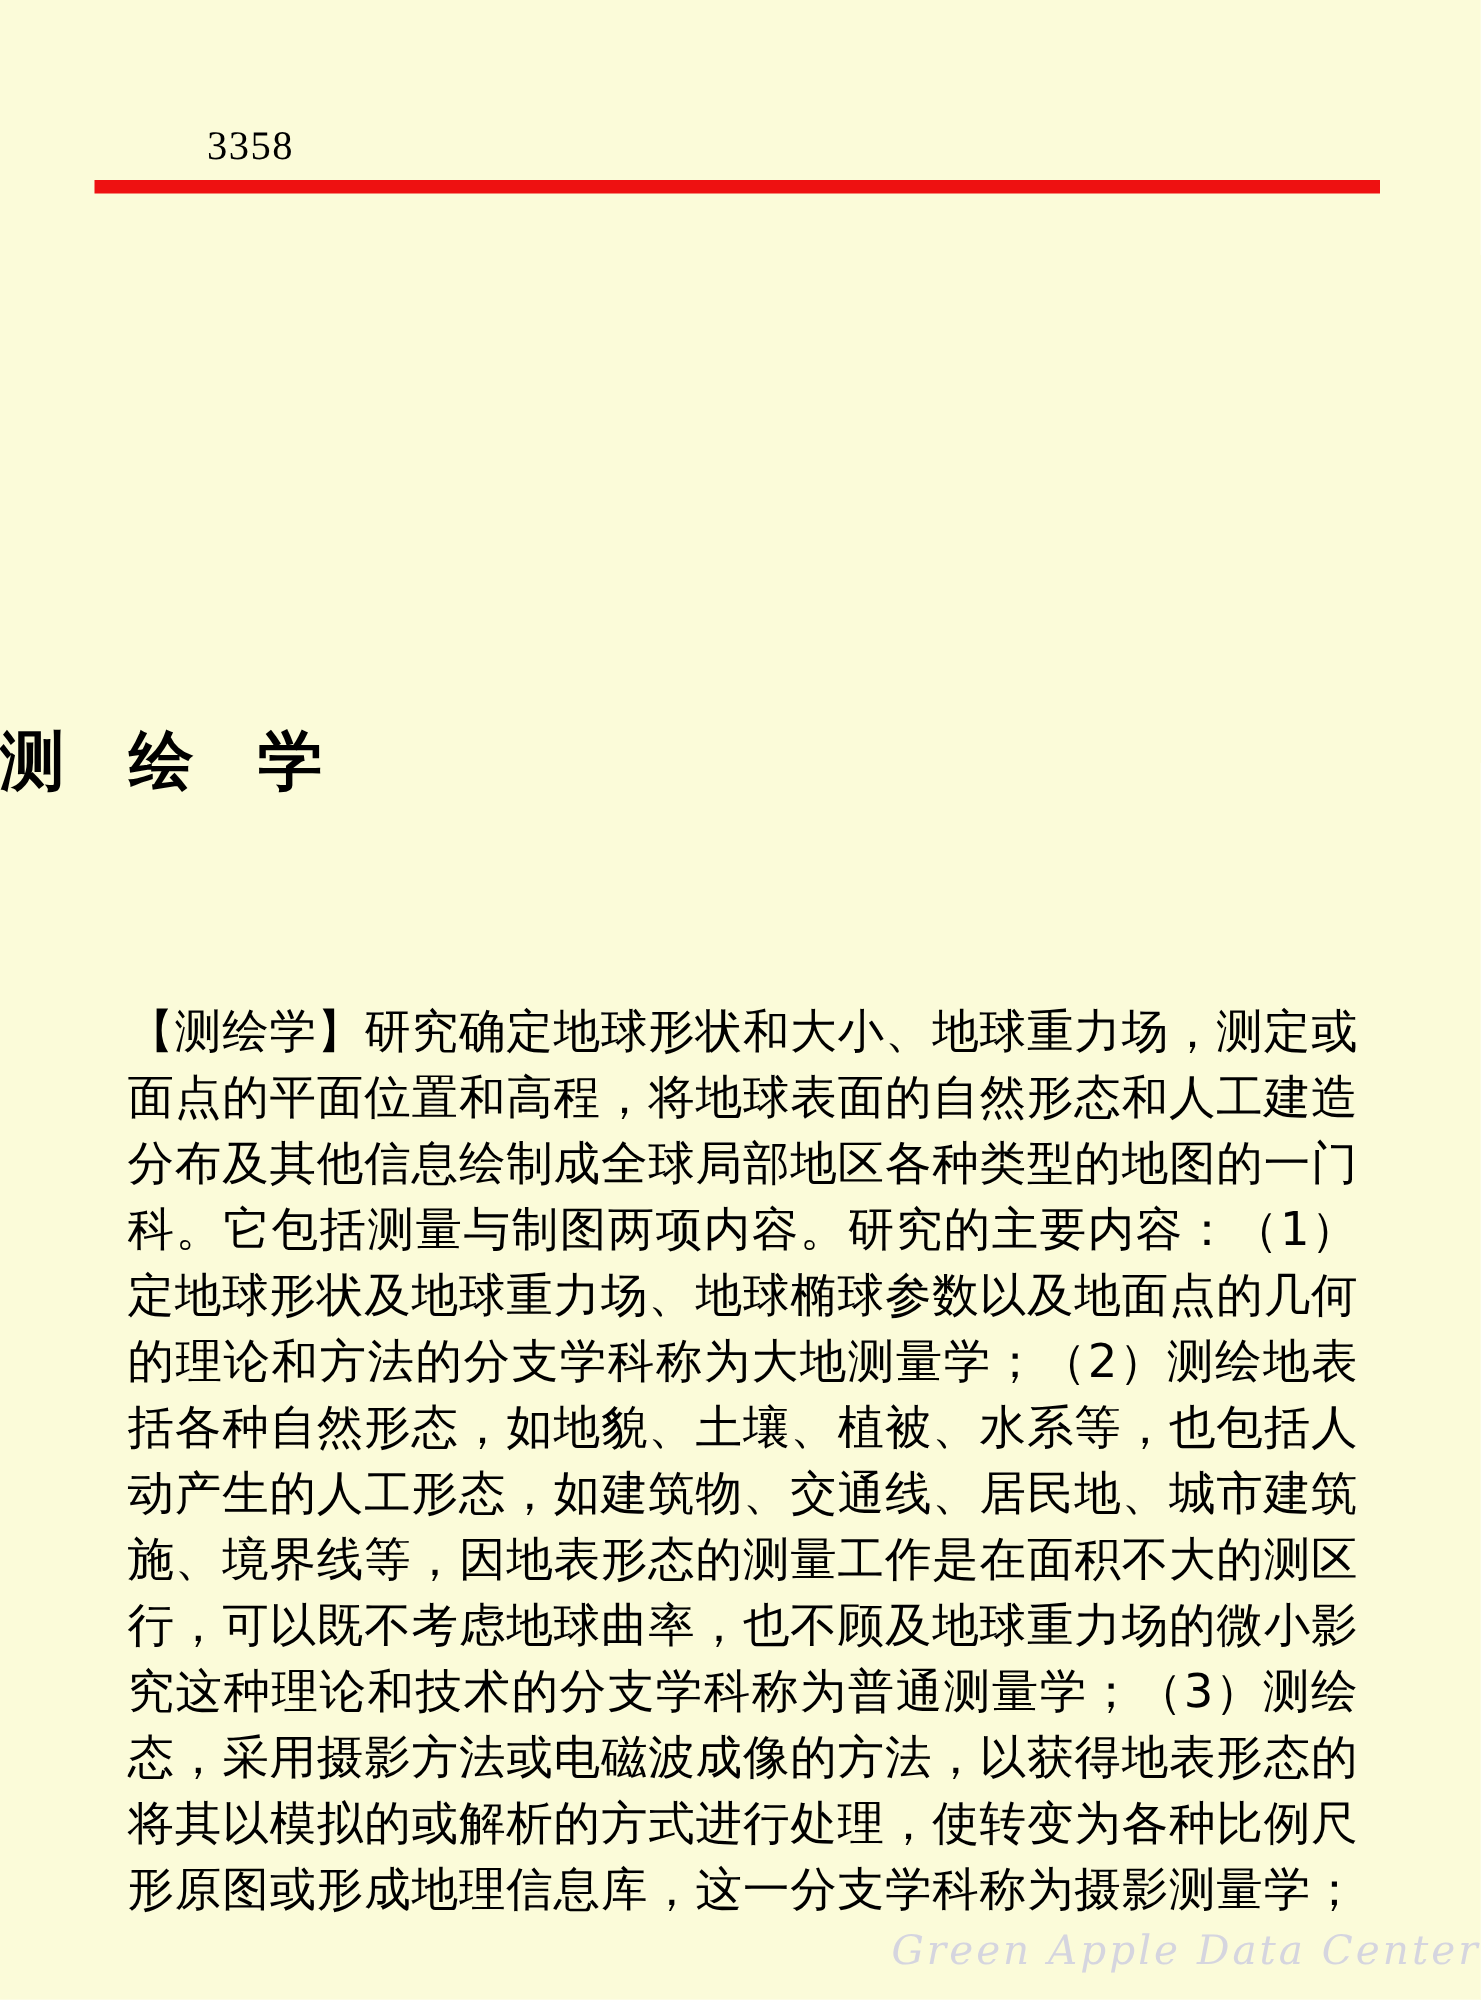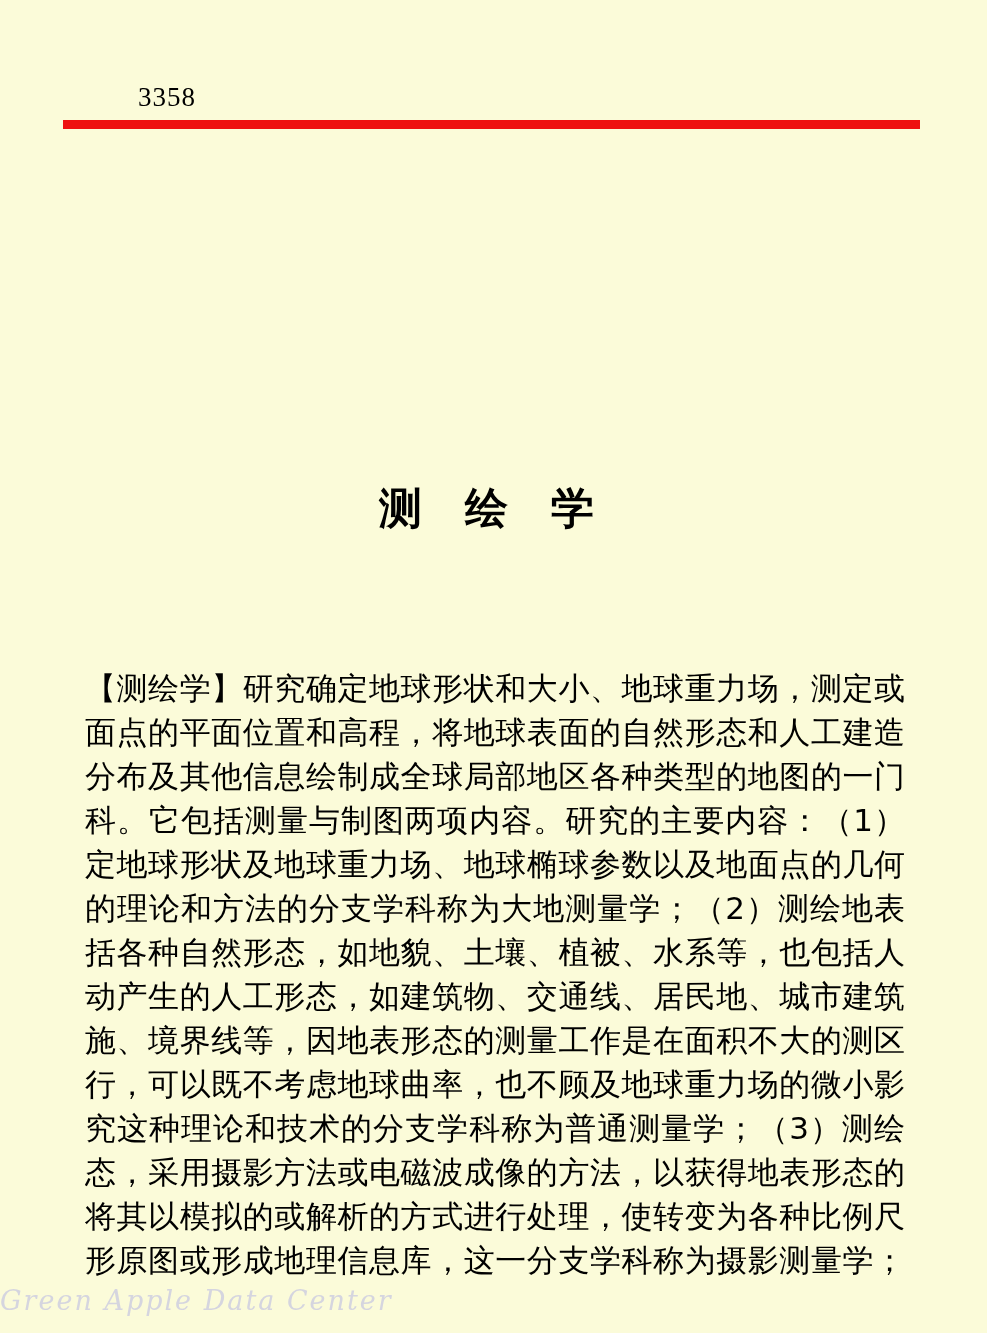--- a/index.html
+++ b/index.html
@@ -50,21 +50,21 @@
     line-height: 64px;
     font-weight: bold;
     letter-spacing: 7px;
     white-space: nowrap;
   }
   .article-title {
     position: absolute;
     left: 0;
     width: 100%;
     top: 484px;
-    text-align: center;
+    text-align: left;
     font-size: 43px;
     line-height: 48px;
     font-weight: bold;
     letter-spacing: 14px;
     white-space: nowrap;
   }
   .body-text {
     position: absolute;
     left: 85px;
     top: 666px;
@@ -76,21 +76,21 @@
     text-align: justify;
     text-align-last: justify;
     height: 44px;
     overflow: hidden;
   }
   .watermark {
     position: absolute;
     left: 0;
     width: 100%;
     top: 1285px;
-    text-align: left;
+    text-align: right;
     font-family: "DejaVu Serif", serif;
     font-style: italic;
     font-size: 27px;
     color: #d5d5df;
     letter-spacing: 2px;
     white-space: nowrap;
   }
 </style>
 </head>
 <body>

